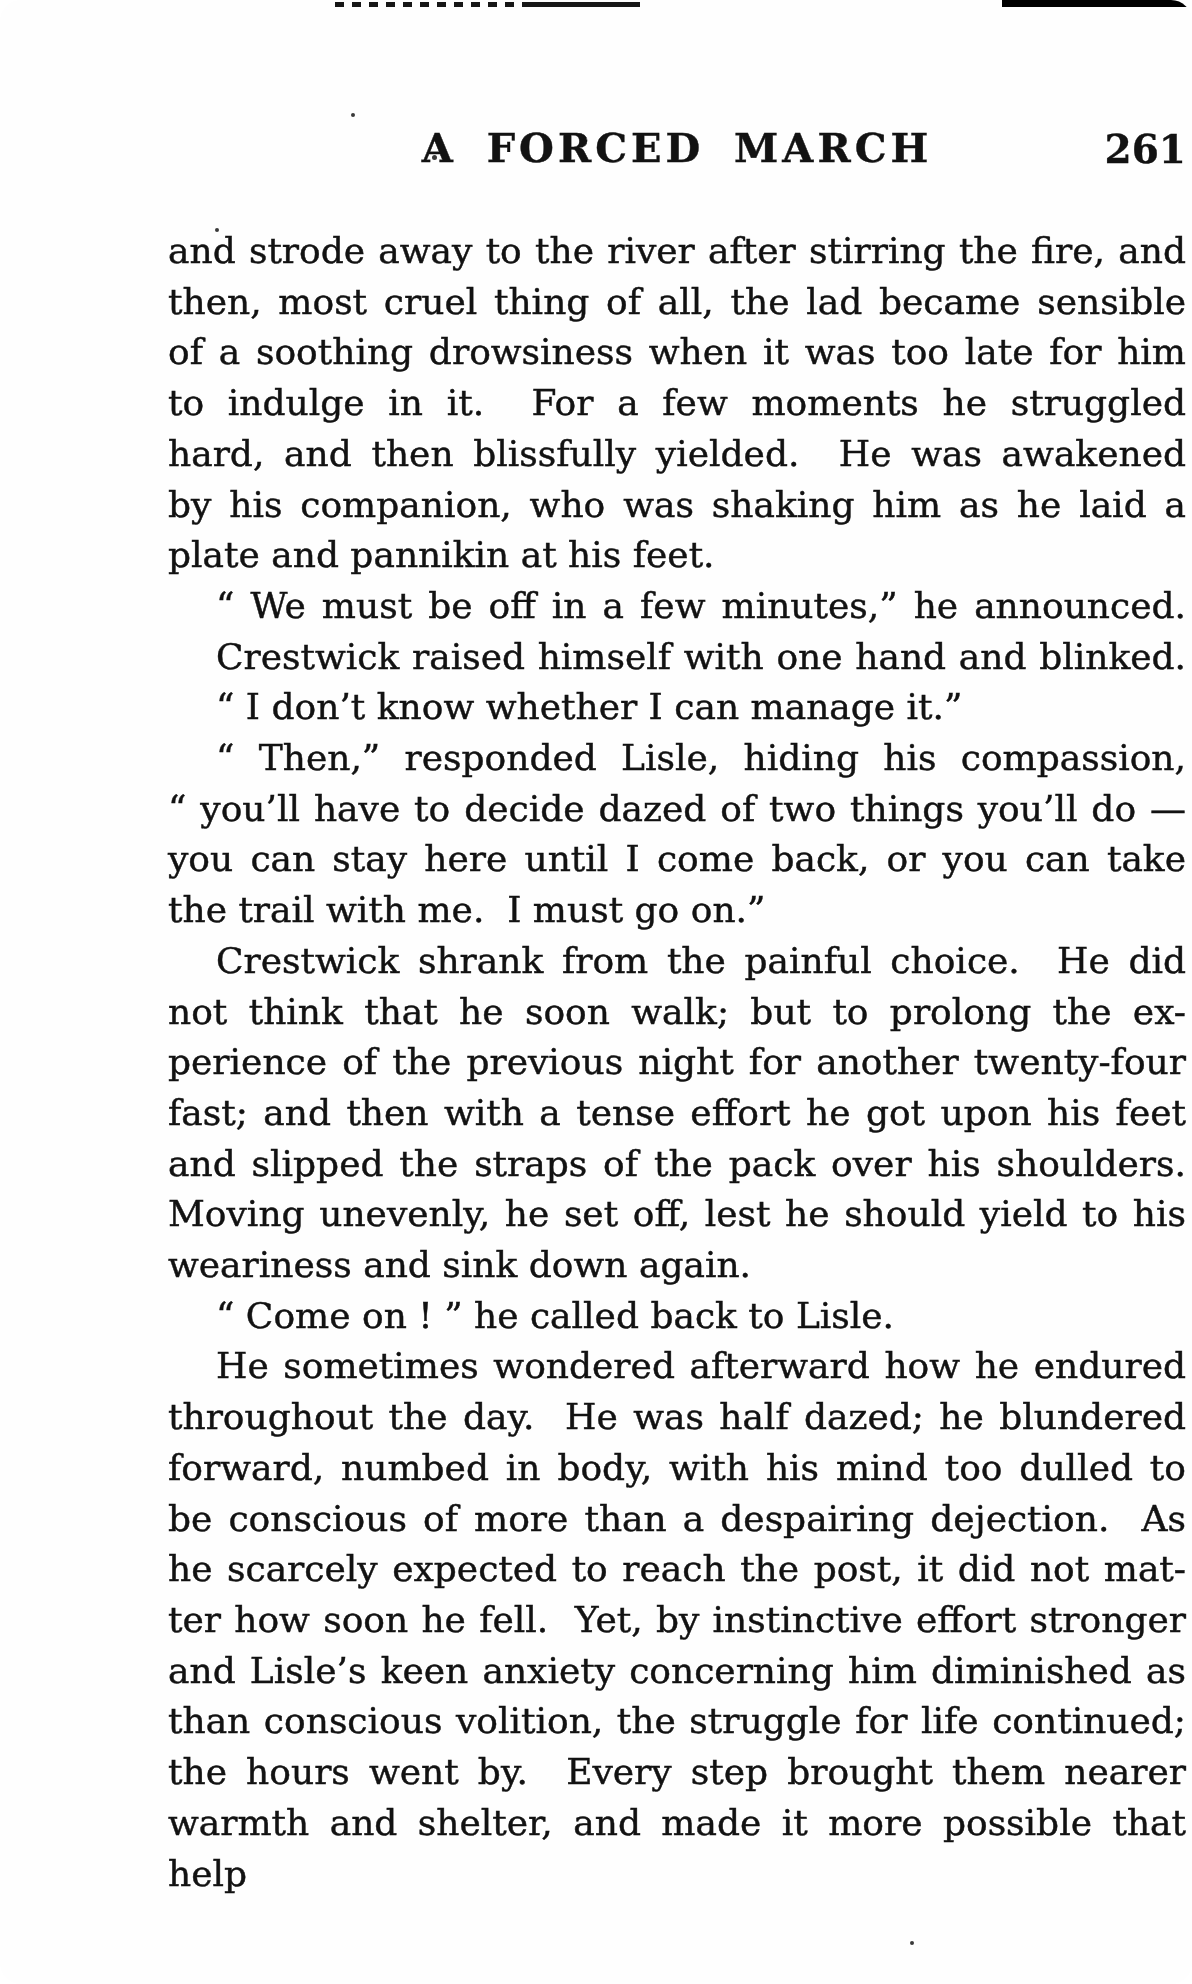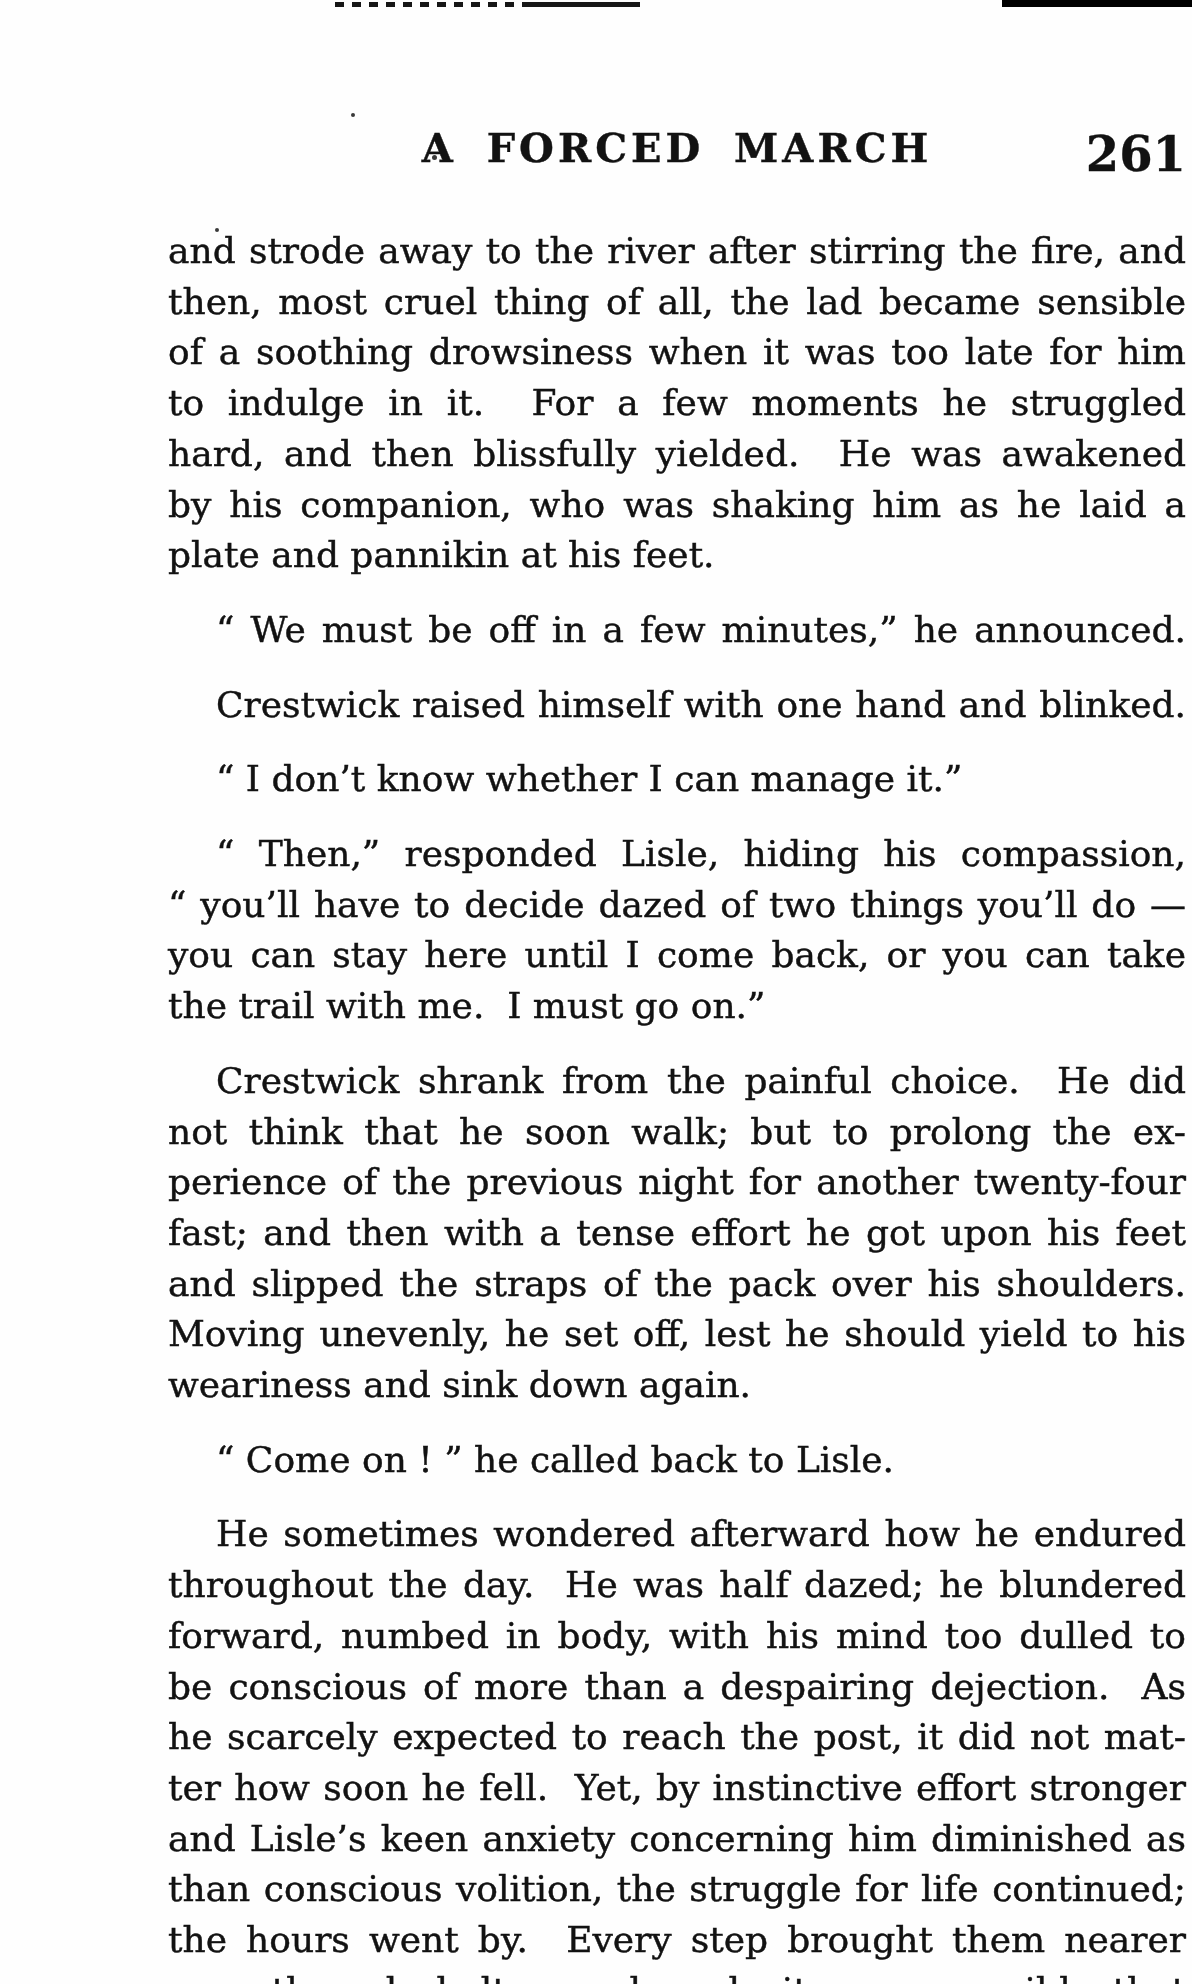--- a/index.html
+++ b/index.html
@@ -4,20 +4,21 @@
 <style>
   html,body { margin:0; padding:0; }
   .page {
     position: relative;
     width: 1192px;
     height: 1984px;
     background: #fefefe;
     color: #121212;
     font-family: "DejaVu Serif", "Liberation Serif", serif;
     overflow: hidden;
+    border-radius: 21px;
   }
   
   .artifact-dotted {
     position: absolute; left: 335px; top: 2px; width: 190px; height: 5px;
     background: repeating-linear-gradient(90deg, #161616 0 9px, transparent 9px 17px);
   }
   .artifact-line  { position: absolute; left: 524px; top: 2px; width: 116px; height: 5px; background: #161616; }
   .artifact-bar   { position: absolute; left: 1002px; top: 0; width: 190px; height: 7px; background: #000; }
   .speck { position: absolute; width: 5px; height: 5px; border-radius: 50%; background: #3a3a3a; }
   .speck-1 { left: 351px; top: 113px; width: 4px; height: 4px; }
@@ -29,37 +30,37 @@
   .running-head {
     position: absolute; left: 168px; top: 124px; width: 1018px;
     text-align: center;
     font-size: 40px; font-weight: bold;
     letter-spacing: 4px; word-spacing: 12px;
     -webkit-text-stroke: 0.4px currentColor;
   }
   .page-number {
     position: absolute; left: 168px; top: 126px; width: 1018px;
     text-align: right;
-    font-size: 48px; font-weight: bold;
+    font-size: 39px; font-weight: bold;
     -webkit-text-stroke: 0.3px currentColor;
   }
 
   
   .text-block {
     position: absolute; left: 168px; top: 226px; width: 1018px;
   }
   .line {
     font-size: 36px;
     line-height: 50.7px;
     white-space: pre-wrap;
     text-align: left;
     -webkit-text-stroke: 0.45px currentColor;
   }
   .line.j { text-align: justify; text-align-last: justify; }
-  .line.indent { text-indent: 48px; margin-top: 24px; }
+  .line.indent { text-indent: 48px; }
 </style>
 </head>
 <body>
 
 <div class="page">
 
   <div class="artifact-dotted"></div>
   <div class="artifact-line"></div>
   <div class="artifact-bar"></div>
   <div class="speck speck-1"></div>

